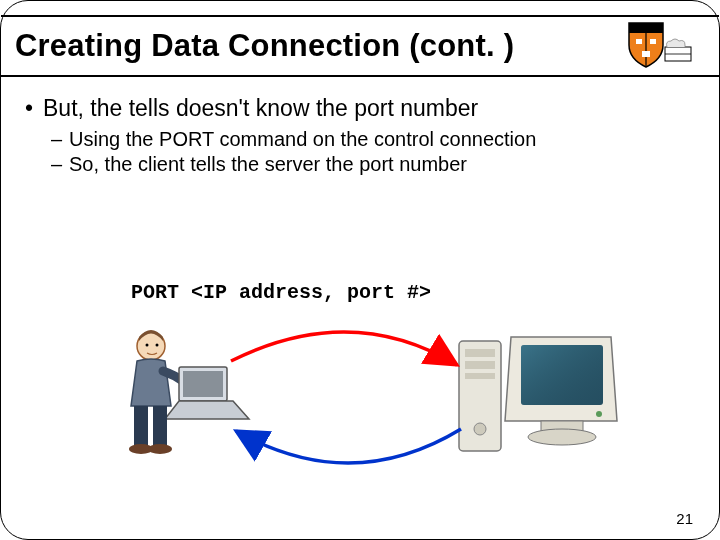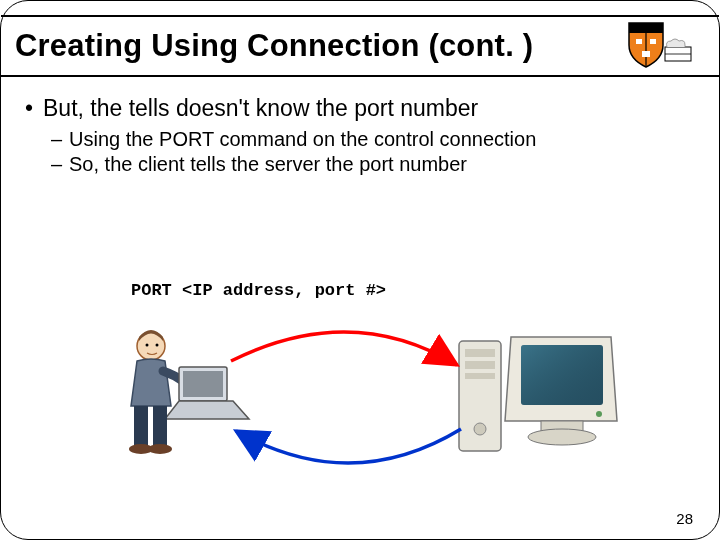--- a/index.html
+++ b/index.html
@@ -74,21 +74,21 @@
     position: absolute;
     left: 26px;
     top: 0;
   }
   .port-cmd {
     position: absolute;
     top: 280px;
     left: 130px;
     font-family: "Courier New", Courier, monospace;
     font-weight: bold;
-    font-size: 17px;
+    font-size: 20px;
     color: #000;
   }
   .diagram {
     position: absolute;
     top: 310px;
     left: 100px;
     width: 520px;
     height: 170px;
   }
   .page-num {
@@ -98,21 +98,21 @@
     font-size: 15px;
     color: #000;
   }
 </style>
 </head>
 <body>
 
 <div class="slide">
 
   <div class="title-band">
-    <h1>Creating Using Connection (cont. )</h1>
+    <h1>Creating Data Connection (cont. )</h1>
   </div>
 
   <div class="logo">
     <svg viewBox="0 0 86 52" width="86" height="52">
       <path d="M20 4 L54 4 L54 26 Q54 40 37 48 Q20 40 20 26 Z" fill="#ee7f1a" stroke="#000" stroke-width="1.5"></path>
       <path d="M20 4 L54 4 L54 14 L20 14 Z" fill="#000"></path>
       <path d="M37 14 L37 48" stroke="#000" stroke-width="1.2"></path>
       <rect x="27" y="20" width="6" height="5" fill="#fff"></rect>
       <rect x="41" y="20" width="6" height="5" fill="#fff"></rect>
       <rect x="33" y="32" width="8" height="6" fill="#fff"></rect>
@@ -186,14 +186,14 @@
           </linearGradient>
         </defs>
       </g>
 
       <path d="M130 50 Q250 -10 356 54" stroke="#ff0000" stroke-width="3.5" fill="none" marker-end="url(#ah-red)"></path>
 
       <path d="M360 118 Q250 185 135 120" stroke="#0033cc" stroke-width="3.5" fill="none" marker-end="url(#ah-blue)"></path>
     </svg>
   </div>
 
-  <div class="page-num">28</div>
+  <div class="page-num">21</div>
 </div>
 
 </body></html>

